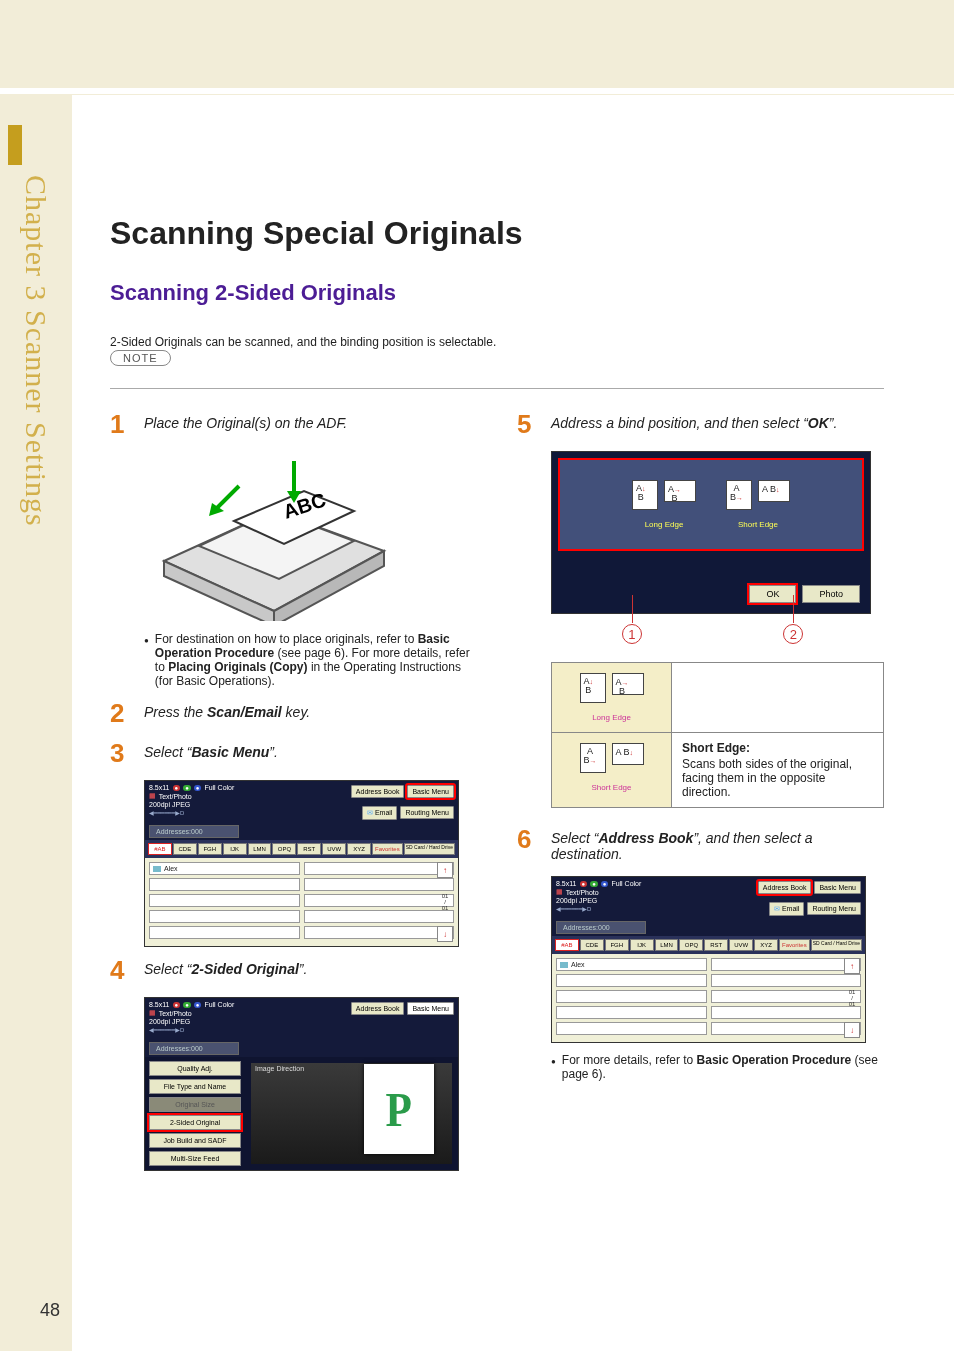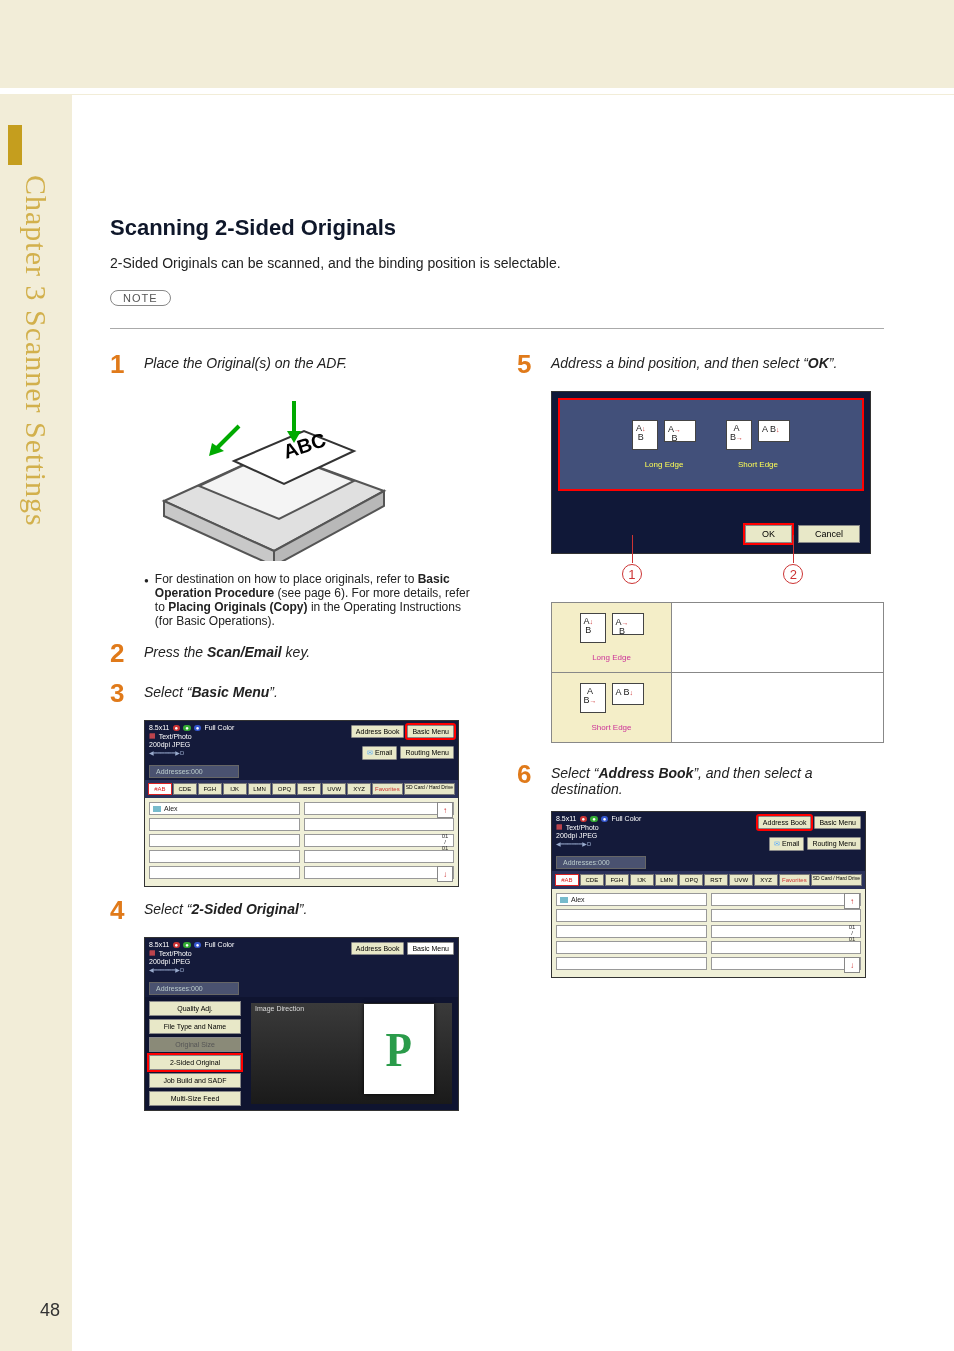--- a/index.html
+++ b/index.html
@@ -23,22 +23,22 @@
   }
   .side-text {
     position: absolute; left: 50%; top: 60px; transform: translateX(-50%);
     writing-mode: vertical-rl; text-orientation: mixed;
     color: #d2b04c; font-family: Georgia, 'Times New Roman', serif;
     font-size: 30px; letter-spacing: 1px; white-space: nowrap;
     padding-top: 20px;
   }
   .content { padding: 120px 70px 40px 110px; position: relative; }
   h1 { font-family: Arial, sans-serif; font-weight: 900; font-size: 32px; margin-bottom: 28px; }
-  h2 { color: #0f172a; font-family: Verdana, Arial, sans-serif; font-weight: bold; font-size: 22px; margin-bottom: 14px; }
-  .intro { font-size: 14px; margin-bottom: 18px; }
+  h2 { color: #4c1d95; font-family: Verdana, Arial, sans-serif; font-weight: bold; font-size: 22px; margin-bottom: 29px; }
+  .intro { font-size: 12px; margin-bottom: 0; }
   .note-badge {
     display: inline-block; border: 1px solid #888; border-radius: 12px;
     padding: 1px 12px; font-size: 11px; letter-spacing: 1px; color: #555; margin-bottom: 6px;
   }
   .note-text { font-size: 13px; margin-bottom: 10px; }
   .divider { border-top: 1px solid #aaa; margin: 16px 0 22px 0; }
   .columns { display: flex; gap: 40px; }
   .col { flex: 1; }
   .step { display: flex; margin-bottom: 14px; }
   .step-num {
@@ -123,20 +123,21 @@
 <body>
 
 <div class="top-band"></div>
 <div class="top-gap"></div>
 <div class="side-band">
   <div class="marker"></div>
   <div class="side-text">Chapter 3  Scanner Settings</div>
 </div>
 
 <div class="content">
+  <h1>Scanning Special Originals</h1>
   <h2>Scanning 2-Sided Originals</h2>
   <p class="intro">2-Sided Originals can be scanned, and the binding position is selectable.</p>
 
   <div class="note-badge">NOTE</div>
   <div class="divider"></div>
 
   <div class="columns">
 
     <div class="col">
 
@@ -340,21 +341,21 @@
               <div class="doc-icon" style="width:32px;height:22px">
                   <div class="doc-ab" style="top:4px">A B<span class="ar">↓</span></div>
                 </div>
             </div>
             <div class="bind-label">Short Edge</div>
           </div>
         </div>
         <div style="height:30px;background:#101838"></div>
         <div style="display:flex;justify-content:flex-end;gap:6px;padding:4px 4px">
           <div class="dlg-btn hl">OK</div>
-          <div class="dlg-btn">Cancel</div>
+          <div class="dlg-btn">Photo</div>
         </div>
       </div>
       <div class="callout-row" style="margin-left:34px">
         <div class="callout-num">1</div>
         <div class="callout-num">2</div>
       </div>
 
       <div class="edge-table" style="margin-left:34px">
         <div class="edge-row">
           <div class="edge-cell-icon">
@@ -373,20 +374,24 @@
           <div class="edge-cell-icon">
             <div class="bind-icons" style="justify-content:center">
               <div class="doc-icon">
                   <div class="doc-ab">A<br>B<span class="ar">→</span></div>
                 </div>
               <div class="doc-icon" style="width:32px;height:22px">
                   <div class="doc-ab" style="top:4px">A B<span class="ar">↓</span></div>
                 </div>
             </div>
             <span class="bind-label">Short Edge</span>
+          </div>
+          <div class="edge-cell-text">
+            <b>Short Edge:</b>
+            <span>Scans both sides of the original, facing them in the opposite direction.</span>
           </div>
         </div>
       </div>
 
       <div class="step">
         <div class="step-num">6</div>
         <div class="step-body">
           <span>Select “</span><b>Address Book</b><span>”, and then select a destination.</span>
         </div>
       </div>
@@ -461,18 +466,23 @@
           <div class="scroll-col">
             <div class="scroll-btn">↑</div>
             <div class="scroll-ind" style="white-space:pre">01
 /
 01</div>
             <div class="scroll-btn">↓</div>
           </div>
         </div>
       </div>
 
+      <div class="bullet">
+        <div class="bullet-body">
+          <span>For more details, refer to </span><b>Basic Operation Procedure</b><span> (see page 6).</span>
+        </div>
+      </div>
 
     </div>
   </div>
 </div>
 
 <div class="page-num">48</div>
 
 </body></html>

